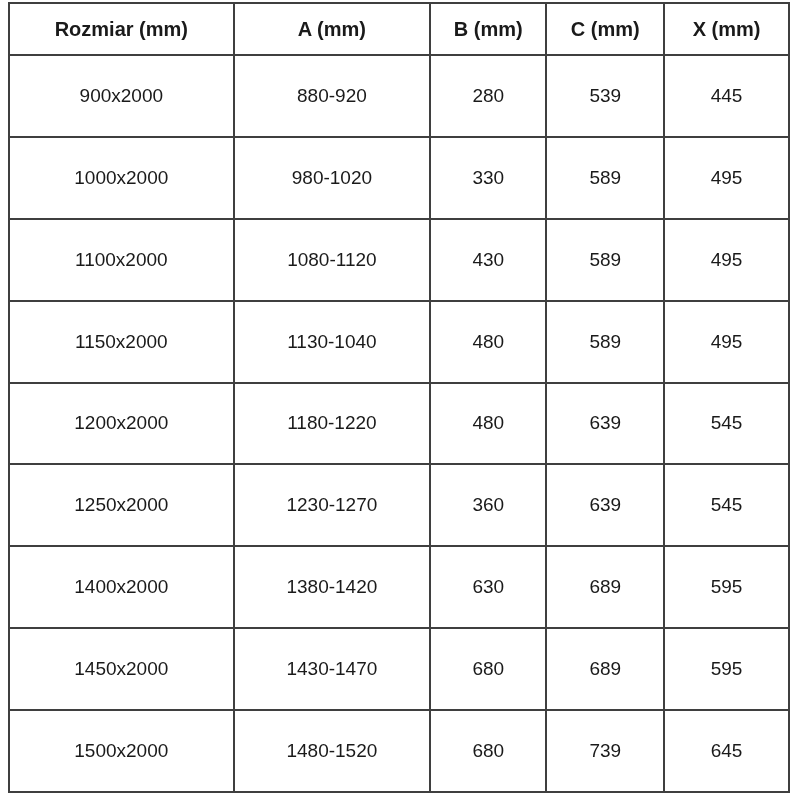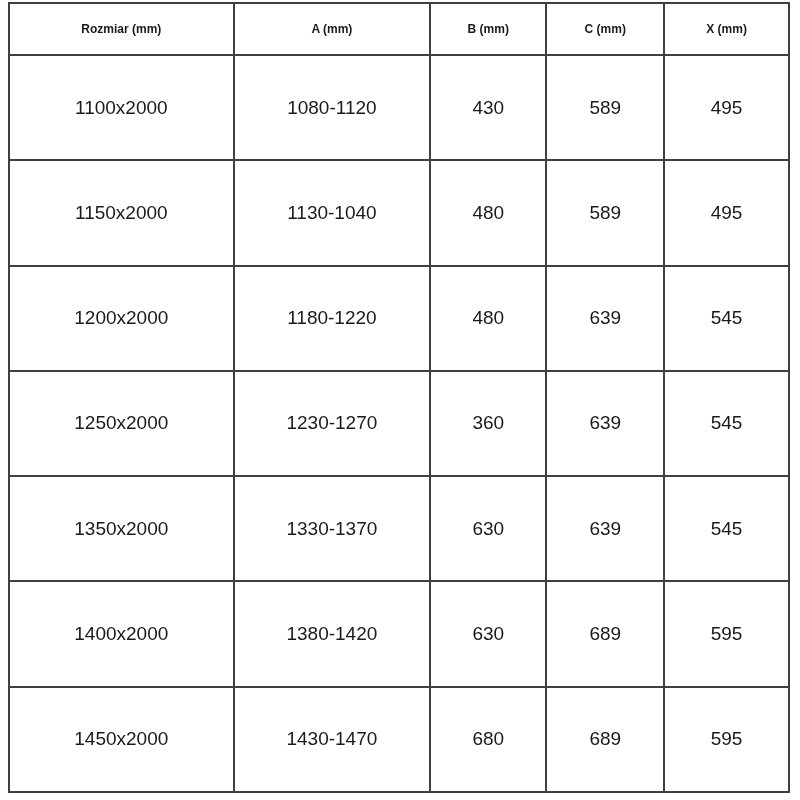--- a/index.html
+++ b/index.html
@@ -35,21 +35,21 @@
     text-align: center;
     vertical-align: middle;
     color: #1a1a1a;
     padding: 0;
     overflow: hidden;
     white-space: nowrap;
   }
   table.spec-table thead tr { height: 52px; }
   table.spec-table tbody tr { height: 49px; }
   table.spec-table th {
-    font-size: 12px;
+    font-size: 20px;
     font-weight: bold;
   }
   table.spec-table td {
     font-size: 19px;
     font-weight: normal;
   }
 </style>
 </head>
 <body>
 
@@ -66,20 +66,34 @@
       <tr>
           <th>Rozmiar (mm)</th>
           <th>A (mm)</th>
           <th>B (mm)</th>
           <th>C (mm)</th>
           <th>X (mm)</th>
         </tr>
     </thead>
     <tbody>
         <tr>
+          <td>900x2000</td>
+          <td>880-920</td>
+          <td>280</td>
+          <td>539</td>
+          <td>445</td>
+        </tr>
+        <tr>
+          <td>1000x2000</td>
+          <td>980-1020</td>
+          <td>330</td>
+          <td>589</td>
+          <td>495</td>
+        </tr>
+        <tr>
           <td>1100x2000</td>
           <td>1080-1120</td>
           <td>430</td>
           <td>589</td>
           <td>495</td>
         </tr>
         <tr>
           <td>1150x2000</td>
           <td>1130-1040</td>
           <td>480</td>
@@ -94,35 +108,35 @@
           <td>545</td>
         </tr>
         <tr>
           <td>1250x2000</td>
           <td>1230-1270</td>
           <td>360</td>
           <td>639</td>
           <td>545</td>
         </tr>
         <tr>
-          <td>1350x2000</td>
-          <td>1330-1370</td>
-          <td>630</td>
-          <td>639</td>
-          <td>545</td>
-        </tr>
-        <tr>
           <td>1400x2000</td>
           <td>1380-1420</td>
           <td>630</td>
           <td>689</td>
           <td>595</td>
         </tr>
         <tr>
           <td>1450x2000</td>
           <td>1430-1470</td>
           <td>680</td>
           <td>689</td>
           <td>595</td>
         </tr>
+        <tr>
+          <td>1500x2000</td>
+          <td>1480-1520</td>
+          <td>680</td>
+          <td>739</td>
+          <td>645</td>
+        </tr>
       </tbody>
   </table>
 </div>
 
 </body></html>

